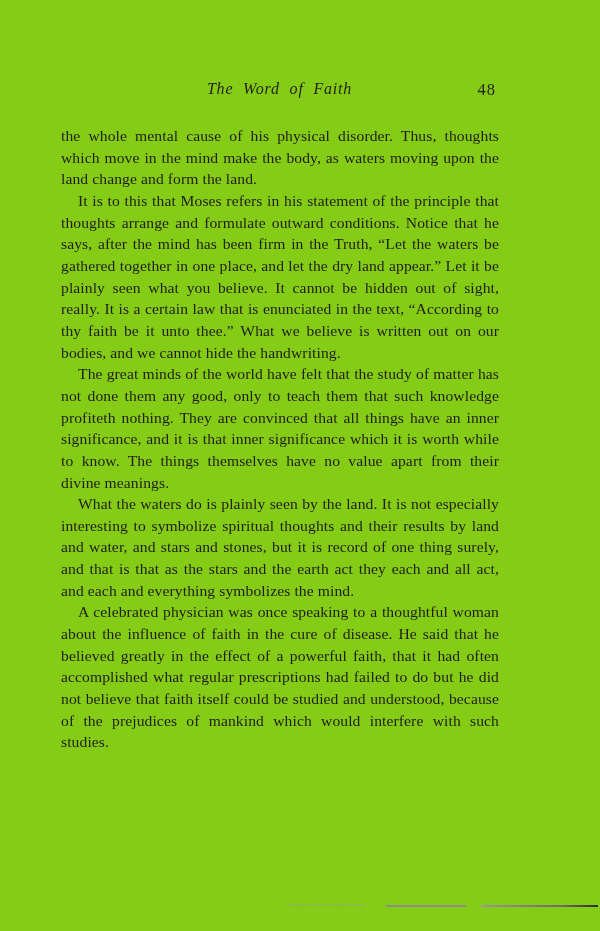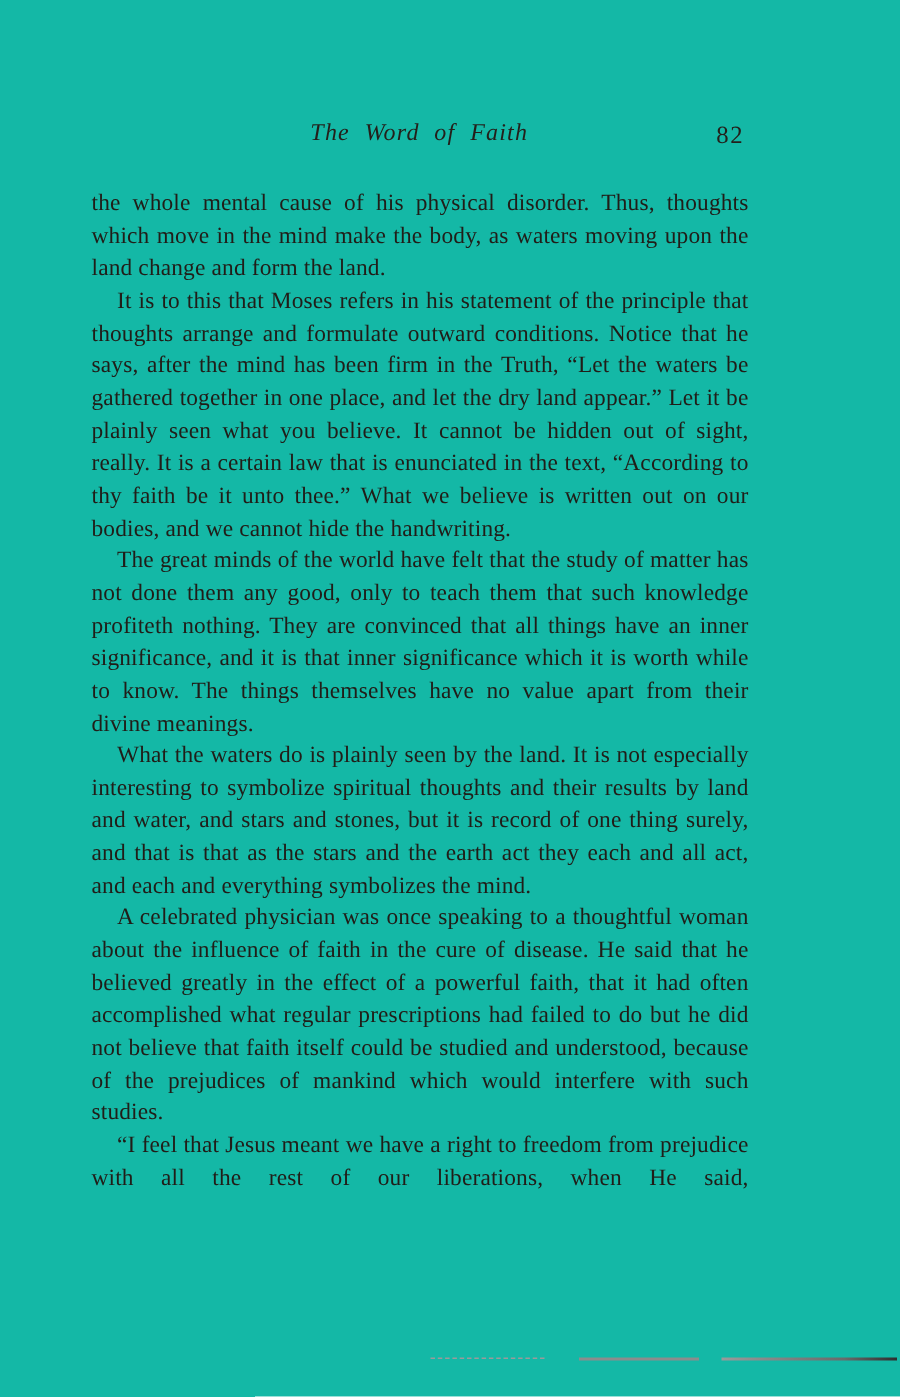--- a/index.html
+++ b/index.html
@@ -4,21 +4,21 @@
 <style>
   html, body {
     margin: 0;
     padding: 0;
     background: #ffffff;
   }
   .page {
     position: relative;
     width: 600px;
     height: 931px;
-    background: #14b8a6;
+    background: #84cc16;
     overflow: hidden;
     font-family: "Liberation Serif", "DejaVu Serif", serif;
     color: #211d18;
   }
   .page-header {
     position: absolute;
     top: 80px;
     left: 61px;
     width: 437px;
     height: 20px;
@@ -85,30 +85,29 @@
     background: linear-gradient(to right, #9a9a9a, #6a6a6a 70%, #2d2d2d);
   }
 </style>
 </head>
 <body>
 
 <div class="page">
 
   <header class="page-header">
     <span class="running-title">The Word of Faith</span>
-    <span class="page-number">82</span>
+    <span class="page-number">48</span>
   </header>
 
   <main class="page-body">
     <p class="para no-indent">the whole mental cause of his physical disorder.  Thus, thoughts which move in the mind make the body, as waters moving upon the land change and form the land.</p>
     <p class="para">It is to this that Moses refers in his statement of the principle that thoughts arrange and formulate outward conditions.  Notice that he says, after the mind has been firm in the Truth, “Let the waters be gathered together in one place, and let the dry land appear.”  Let it be plainly seen what you believe.  It cannot be hidden out of sight, really.  It is a certain law that is enunciated in the text, “According to thy faith be it unto thee.” What we believe is written out on our bodies, and we cannot hide the handwriting.</p>
     <p class="para">The great minds of the world have felt that the study of matter has not done them any good, only to teach them that such knowledge profiteth nothing.  They are convinced that all things have an inner significance, and it is that inner significance which it is worth while to know.  The things themselves have no value apart from their divine meanings.</p>
     <p class="para">What the waters do is plainly seen by the land.  It is not especially interesting to symbolize spiritual thoughts and their results by land and water, and stars and stones, but it is record of one thing surely, and that is that as the stars and the earth act they each and all act, and each and everything symbolizes the mind.</p>
     <p class="para">A celebrated physician was once speaking to a thoughtful woman about the influence of faith in the cure of disease. He said that he believed greatly in the effect of a powerful faith, that it had often accomplished what regular prescriptions had failed to do but he did not believe that faith itself could be studied and understood, because of the prejudices of mankind which would interfere with such studies.</p>
-    <p class="para justify-last">“I feel that Jesus meant we have a right to freedom from prejudice with all the rest of our liberations, when He said,</p>
   </main>
 
   <div class="artifact-lines">
     <span class="seg seg1"></span>
     <span class="seg seg2"></span>
     <span class="seg seg3"></span>
   </div>
 
 </div>
 

